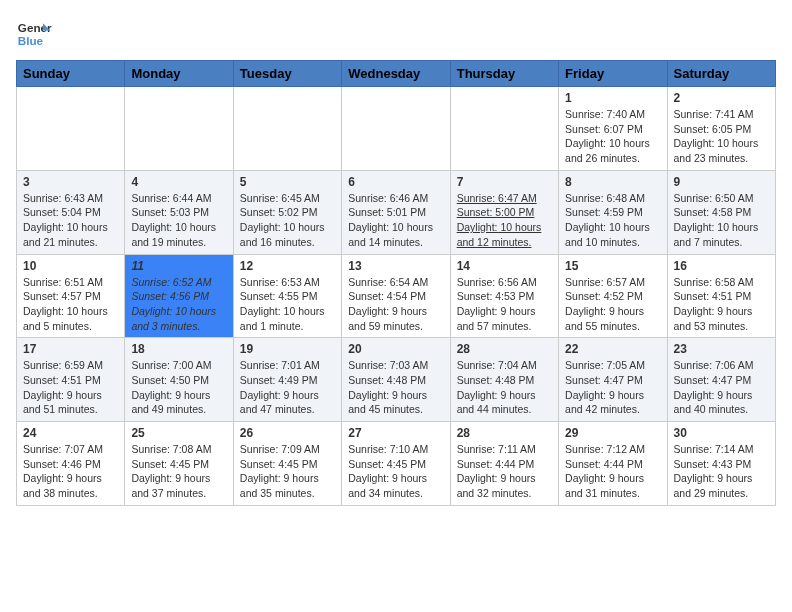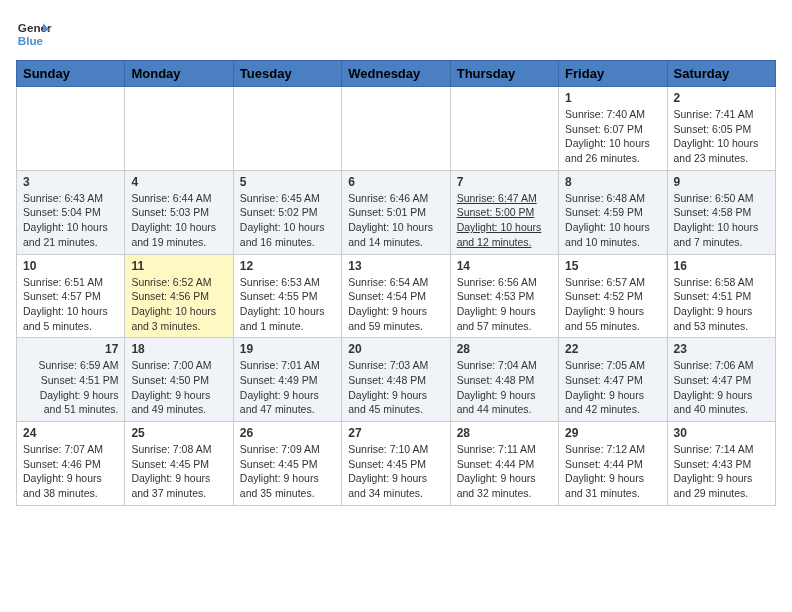--- a/index.html
+++ b/index.html
@@ -172,21 +172,21 @@
 Daylight: 10 hours and 7 minutes.</div>
         </td>
       </tr>
       <tr>
         <td style="background: rgb(255, 255, 255);">
           <div class="day-number">10</div>
           <div class="day-info" style="white-space: pre-line;">Sunrise: 6:51 AM
 Sunset: 4:57 PM
 Daylight: 10 hours and 5 minutes.</div>
         </td>
-        <td style="background: #fef9c3;">
+        <td style="background: #3b82f6; font-style: italic;">
           <div class="day-number">11</div>
           <div class="day-info" style="white-space: pre-line;">Sunrise: 6:52 AM
 Sunset: 4:56 PM
 Daylight: 10 hours and 3 minutes.</div>
         </td>
         <td style="background: rgb(255, 255, 255);">
           <div class="day-number">12</div>
           <div class="day-info" style="white-space: pre-line;">Sunrise: 6:53 AM
 Sunset: 4:55 PM
 Daylight: 10 hours and 1 minute.</div>
@@ -210,21 +210,21 @@
 Daylight: 9 hours and 55 minutes.</div>
         </td>
         <td style="background: rgb(255, 255, 255);">
           <div class="day-number">16</div>
           <div class="day-info" style="white-space: pre-line;">Sunrise: 6:58 AM
 Sunset: 4:51 PM
 Daylight: 9 hours and 53 minutes.</div>
         </td>
       </tr>
       <tr>
-        <td style="background: rgb(240, 244, 248); text-align: right;">
+        <td style="background: rgb(240, 244, 248);">
           <div class="day-number">17</div>
           <div class="day-info" style="white-space: pre-line;">Sunrise: 6:59 AM
 Sunset: 4:51 PM
 Daylight: 9 hours and 51 minutes.</div>
         </td>
         <td style="background: rgb(240, 244, 248);">
           <div class="day-number">18</div>
           <div class="day-info" style="white-space: pre-line;">Sunrise: 7:00 AM
 Sunset: 4:50 PM
 Daylight: 9 hours and 49 minutes.</div>

